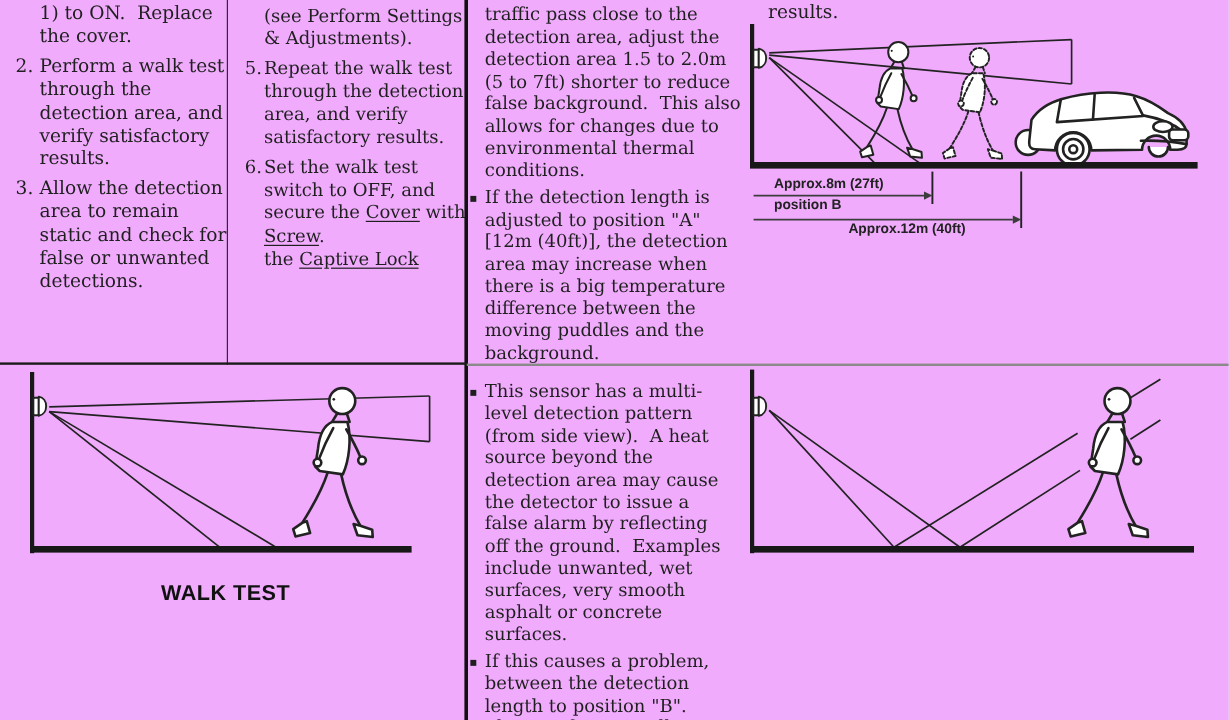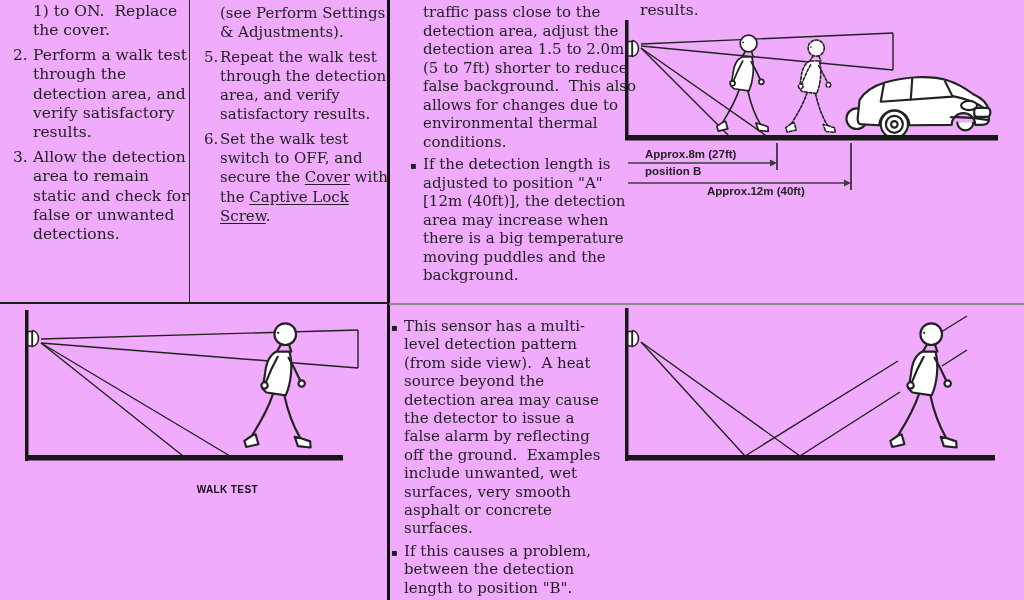--- a/index.html
+++ b/index.html
@@ -10,31 +10,31 @@
   .tcol{position:absolute;}
   .li{display:flex;margin-bottom:5px;}
   .marker{flex:0 0 auto;}
   .txt{flex:0 0 auto;}
   .ln{white-space:pre;}
   .u{text-decoration:underline;text-underline-offset:2px;}
   .col1{left:13px;top:2px;font-size:15.5px;line-height:19.4px;}
   .col1 .marker{width:20px;}
   .col2{left:204px;top:4px;font-size:15px;line-height:19.3px;}
   .col2 .marker{width:16px;}
-  .col3t{left:391px;top:3px;font-size:15px;line-height:18.5px;padding-left:19px;}
+  .col3t{left:391px;top:3px;font-size:15px;line-height:18.5px;}
   .col3b{left:391px;top:317px;font-size:15px;line-height:18.4px;}
   .col3t .li,.col3b .li{margin-bottom:4px;}
   .col3t .marker,.col3b .marker{width:13px;font-size:10px;padding-top:2px;}
   
   .vline,.hline{position:absolute;background:#1c1c1c;}
   
   .dimlabel{position:absolute;font-family:Liberation Sans, sans-serif;font-weight:bold;
             font-size:11.5px;color:#222;white-space:nowrap;}
   .caption{position:absolute;font-family:"Liberation Sans",sans-serif;font-weight:bold;
-           font-size:10px;letter-spacing:.4px;color:#111;text-align:right;}
+           font-size:18px;letter-spacing:.4px;color:#111;text-align:center;}
   .results{position:absolute;left:640px;top:1px;font-size:15.5px;}
   svg{position:absolute;overflow:visible;}
   .thin{stroke:#222;fill:none;stroke-width:1.4;}
   .dim{stroke:#3c3c3c;fill:none;stroke-width:1.4;}
   .dimhead{fill:#3c3c3c;stroke:none;}
   .solidfill{fill:#181818;stroke:none;}
   .fig{stroke:#222;stroke-width:2.3;stroke-linecap:round;stroke-linejoin:round;fill:none;}
   .dotted{stroke-dasharray:4 2.6;}
 </style>
 </head>
@@ -127,22 +127,22 @@
           <div class="ln">area, and verify</div>
           <div class="ln">satisfactory results.</div>
         </span>
       </div>
       <div class="li">
         <span class="marker num">6.</span>
         <span class="txt">
           <div class="ln">Set the walk test</div>
           <div class="ln">switch to OFF, and</div>
           <div class="ln">secure the <span class="u">Cover</span> with</div>
+          <div class="ln"><span class="u">Screw</span>.</div>
           <div class="ln">the <span class="u">Captive Lock</span></div>
-          <div class="ln"><span class="u">Screw</span>.</div>
         </span>
       </div>
     </div>
 
   <div class="vline" style="left:387px;top:0;width:2.8px;height:600px;background:#111;"></div>
 
   <div class="hline" style="left:0;top:302px;width:389px;height:2px;"></div>
   <div class="hline" style="left:389px;top:303px;width:635px;height:1.6px;background:#8a8a8a;"></div>
 
   <div class="tcol col3t">
@@ -160,20 +160,21 @@
         </span>
       </div>
       <div class="li">
         <span class="marker bullet">▪</span>
         <span class="txt">
           <div class="ln">If the detection length is</div>
           <div class="ln">adjusted to position "A"</div>
           <div class="ln">[12m (40ft)], the detection</div>
           <div class="ln">area may increase when</div>
           <div class="ln">there is a big temperature</div>
+          <div class="ln">difference between the</div>
           <div class="ln">moving puddles and the</div>
           <div class="ln">background.</div>
         </span>
       </div>
     </div>
 
   <div class="tcol col3b">
       <div class="li">
         <span class="marker bullet">▪</span>
         <span class="txt">

